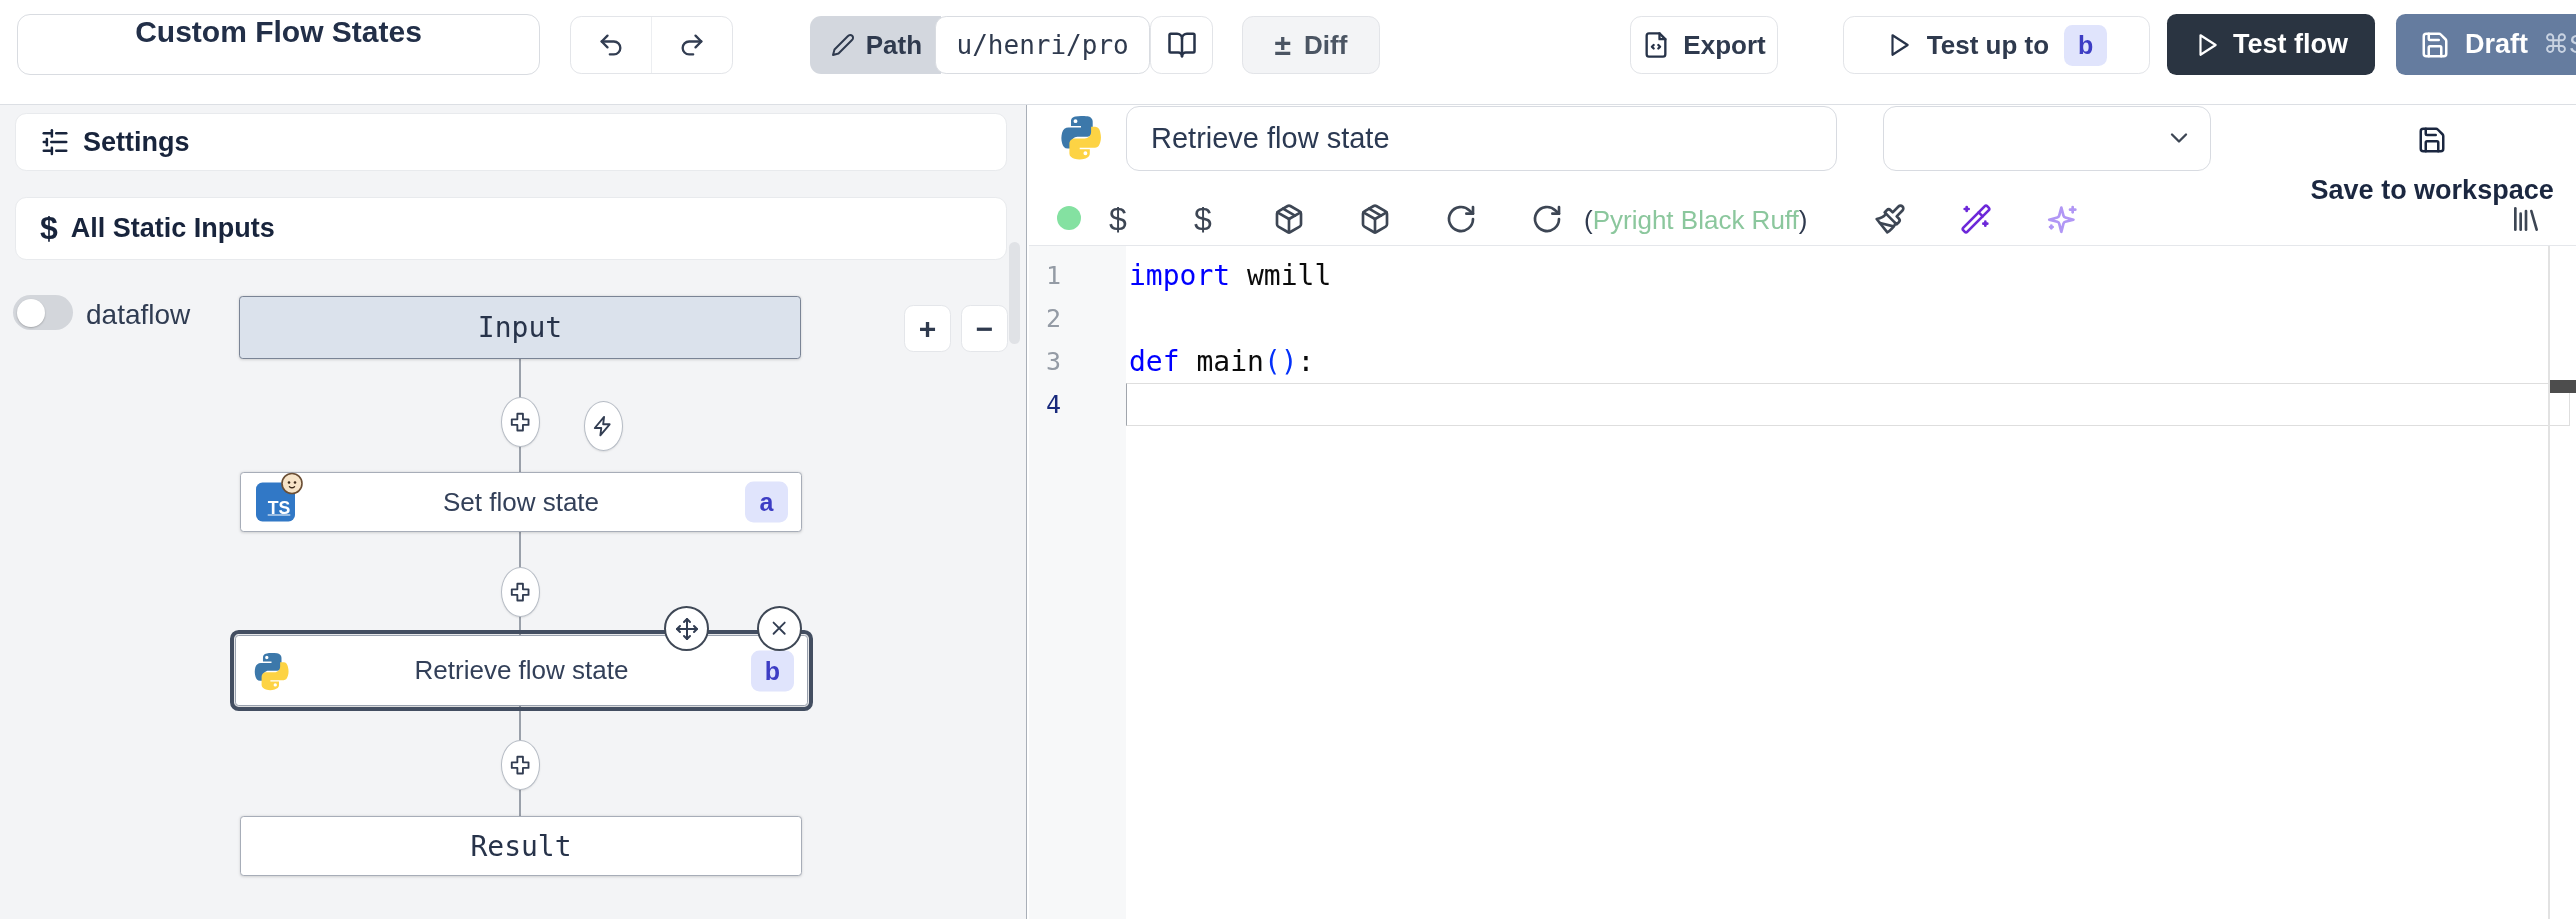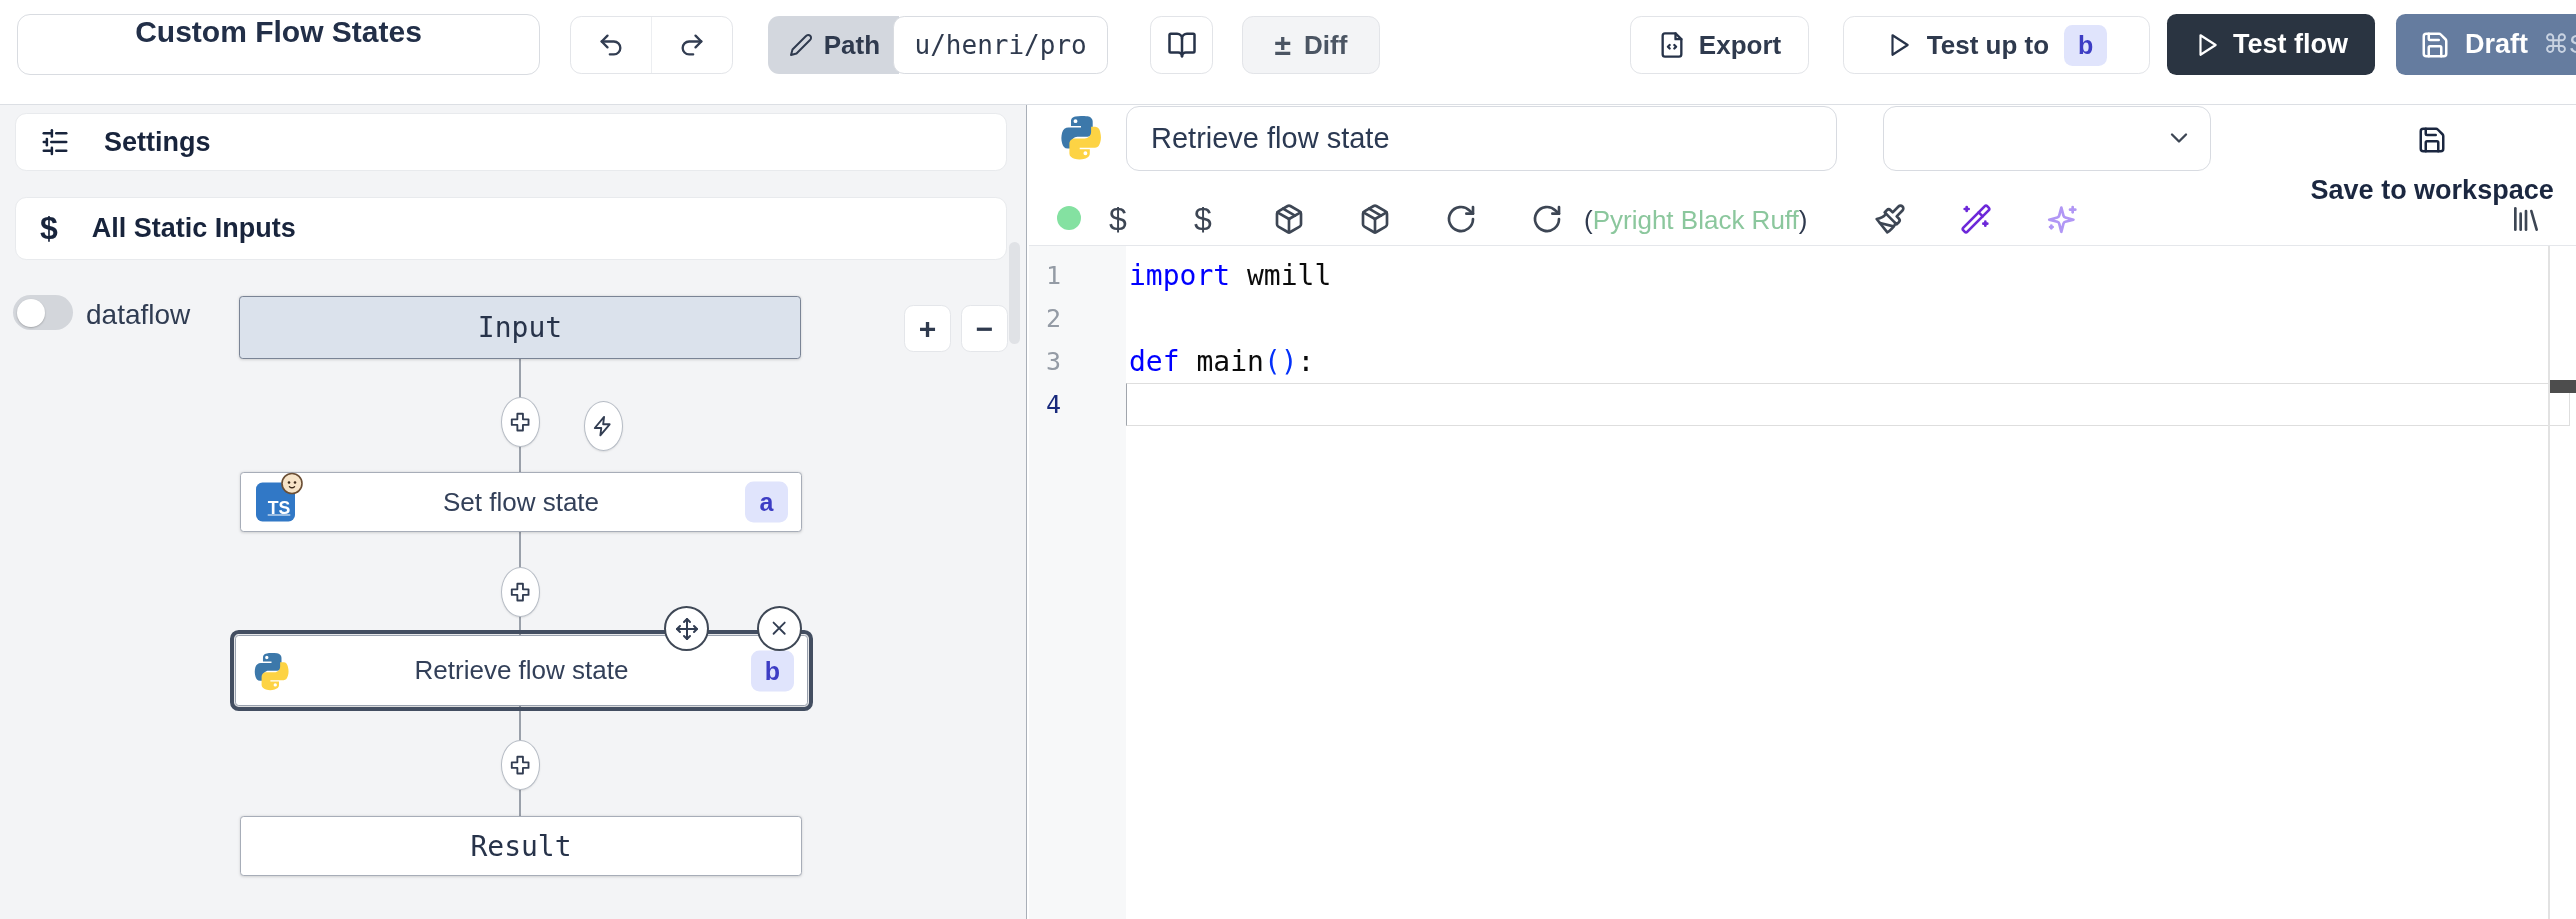--- a/index.html
+++ b/index.html
@@ -15,43 +15,43 @@
   
   #topbar{position:absolute;left:0;top:0;width:2576px;height:104px;background:#fff;border-bottom:1.9px solid #dcdfe4;z-index:30;}
   .tb{position:absolute;display:flex;align-items:center;justify-content:center;box-sizing:border-box;}
   #title-input{left:17px;top:14px;width:523px;height:61px;border:1.9px solid #d9dce1;border-radius:13px;
     font-size:30px;font-weight:700;color:#222f48;padding:0 24px;display:flex;align-items:flex-start;background:#fff;}
   #undo-redo{left:570px;top:16px;height:58px;border:1.9px solid #e3e5e9;border-radius:11.2px;background:#fff;display:flex;overflow:hidden;}
   .ur-btn{width:80px;height:100%;display:flex;align-items:center;justify-content:center;color:#323d52;}
   .ur-btn+.ur-btn{border-left:1.9px solid #eceef1;}
   #path-group{left:768px;top:16px;height:58px;display:flex;align-items:stretch;}
   #path-seg{background:#d3d7de;border-radius:11.2px 0 0 11.2px;display:flex;align-items:center;gap:11.2px;padding:0 18.6px 0 20.5px;
-    font-size:26px;font-weight:600;color:#2f3a4e;}
+    font-size:26px;font-weight:600;color:#2f3a4e;margin-left:42px;}
   #path-value{background:#fff;border:1.9px solid #d9dce1;border-radius:11.2px;display:flex;align-items:center;
     padding:0 20.5px;font-size:26px;color:#2f3a4e;margin-left:-5.6px;}
   .btn{border:1.9px solid #e2e4e8;border-radius:11.2px;background:#fff;gap:13px;font-size:26px;font-weight:600;color:#2f3a4e;}
   #book-btn{left:1150px;top:16px;width:63px;height:58px;}
   #diff-btn{left:1242px;top:16px;width:138px;height:58px;background:#f3f4f6;color:#4b5563;}
   #diff-pm{font-size:30px;font-weight:600;color:#4b5563;}
   #ai-builder-btn{left:1399px;top:16px;width:214px;height:58px;color:#6d28d9;font-weight:700;}
-  #export-btn{left:1630px;top:16px;width:179px;height:58px;}
+  #export-btn{left:1630px;top:16px;width:148px;height:58px;}
   #test-up-to-btn{left:1843px;top:16px;width:307px;height:58px;gap:15px;}
   .badge{background:#e0e4fc;color:#3d3dc4;font-weight:700;font-size:25px;border-radius:8.4px;
     min-width:43px;height:41px;display:inline-flex;align-items:center;justify-content:center;}
   #test-flow-btn{left:2167px;top:14px;width:208px;height:61px;background:#2a3441;border-radius:9.3px;color:#fff;
     font-size:27px;font-weight:700;gap:13px;border:none;}
   #draft-btn{left:2396px;top:14px;width:223px;height:61px;background:#657c9f;border-radius:9.3px;color:#fff;
     font-size:27px;font-weight:700;gap:15px;border:none;justify-content:flex-start;padding-left:24px;}
   #draft-shortcut{color:#c9d3e2;font-weight:400;font-size:26px;}
 
   
   #left-panel{position:absolute;left:0;top:104px;width:1027px;height:815px;background:#f3f4f6;
     border-right:1.9px solid #a9afb8;box-sizing:border-box;}
   .card{position:absolute;left:15px;width:992px;background:#fff;border:1.9px solid #e8eaed;border-radius:11.2px;
-    display:flex;align-items:center;gap:34px;padding:0 24px;box-sizing:border-box;
+    display:flex;align-items:center;gap:13px;padding:0 24px;box-sizing:border-box;
     font-size:27px;font-weight:700;color:#18243c;}
   #settings-card{top:9.3px;height:58px;}
   #inputs-card{top:93px;height:63px;}
   #dollar-glyph{font-size:32px;font-weight:600;color:#18243c;}
 
   #dataflow-toggle{position:absolute;left:13px;top:191px;width:60px;height:35px;background:#d3d6db;border-radius:17.7px;}
   #dataflow-knob{position:absolute;left:3.7px;top:3.7px;width:28px;height:28px;border-radius:50%;background:#fff;box-shadow:0 0.9px 1.9px rgba(0,0,0,.25);}
   #dataflow-label{position:absolute;left:86px;top:195px;font-size:28px;color:#303c52;}
 
   .zoom-btn{position:absolute;top:201px;width:47px;height:47px;background:#fff;border:1.9px solid #e4e6ea;border-radius:9.3px;

